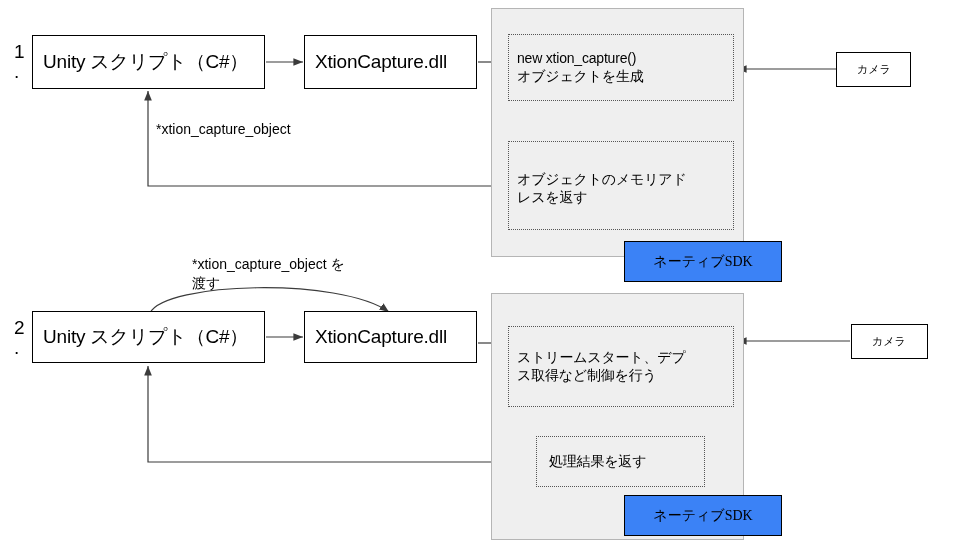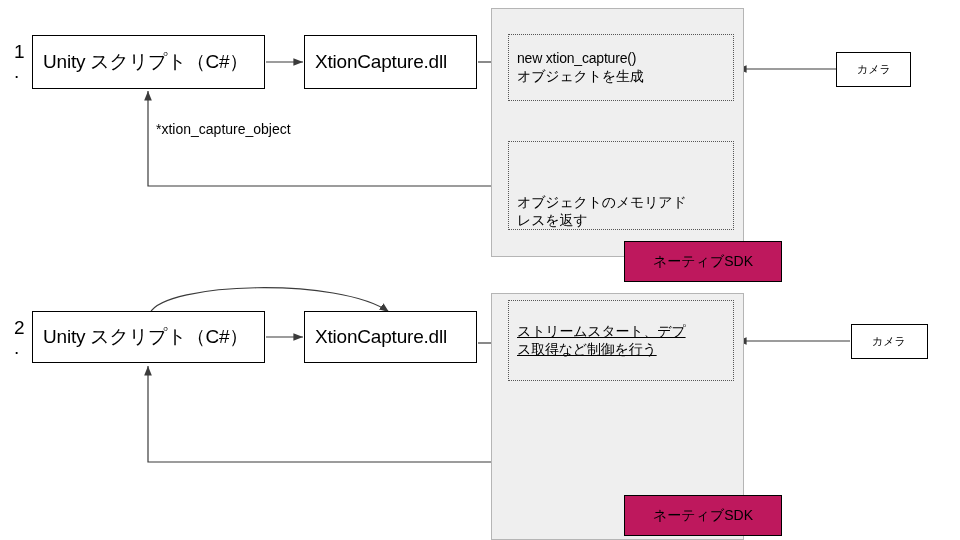--- a/index.html
+++ b/index.html
@@ -45,23 +45,24 @@
     letter-spacing: -0.2px;
   }
   .small-box {
     border: 1px solid #000000;
     background: #ffffff;
     padding-left: 20px;
     font-size: 11px;
   }
   .sdk-box {
     border: 1px solid #000000;
-    background: #be185d;
+    background: #3b82f6;
     justify-content: center;
     font-size: 14px;
+    font-family: Liberation Serif, serif;
   }
   .panel {
     position: absolute;
     box-sizing: border-box;
     background: #efefef;
     border: 1px solid #b5b5b5;
   }
   .step-num {
     position: absolute;
     font-size: 19px;
@@ -126,21 +127,21 @@
 
   <div class="node solid-box" style="left:304px; top:35px; width:173px; height:54px;">
     <span>XtionCapture.dll</span>
   </div>
 
   <div class="node dotted-box" style="left:508px; top:34px; width:226px; height:67px; white-space:pre-line;">
     <span>new  xtion_capture()
 オブジェクトを生成</span>
   </div>
 
-  <div class="node dotted-box" style="left:508px; top:141px; width:226px; height:89px; white-space:pre-line; align-items:flex-end; padding-top:6px;">
+  <div class="node dotted-box" style="left:508px; top:141px; width:226px; height:89px; white-space:pre-line; align-items:center; padding-top:6px;">
     <span>オブジェクトのメモリアド
 レスを返す</span>
   </div>
 
   <div class="node small-box" style="left:836px; top:52px; width:75px; height:35px;">
     <span>カメラ</span>
   </div>
 
   <div class="node sdk-box" style="left:624px; top:241px; width:158px; height:41px;">
     <span>ネーティブSDK</span>
@@ -153,28 +154,33 @@
   <div class="panel" style="left:491px; top:293px; width:253px; height:247px;"></div>
 
   <div class="node solid-box" style="left:32px; top:311px; width:233px; height:52px;">
     <span>Unity スクリプト（C#）</span>
   </div>
 
   <div class="node solid-box" style="left:304px; top:311px; width:173px; height:52px;">
     <span>XtionCapture.dll</span>
   </div>
 
-  <div class="node dotted-box" style="left:508px; top:300px; width:226px; height:81px; white-space:pre-line;text-decoration:underline;">
+  <div class="node dotted-box" style="left:508px; top:326px; width:226px; height:81px; white-space:pre-line;">
     <span>ストリームスタート、デプ
 ス取得など制御を行う</span>
   </div>
 
+  <div class="node dotted-box" style="left:536px; top:436px; width:169px; height:51px; padding-left:12px;">
+    <span>処理結果を返す</span>
+  </div>
 
   <div class="node small-box" style="left:851px; top:324px; width:77px; height:35px;">
     <span>カメラ</span>
   </div>
 
   <div class="node sdk-box" style="left:624px; top:495px; width:158px; height:41px;">
     <span>ネーティブSDK</span>
   </div>
 
+  <div class="edge-label" style="left:192px; top:255px;"><span>*xtion_capture_object を
+渡す</span></div>
 
 </div>
 
 </body></html>

